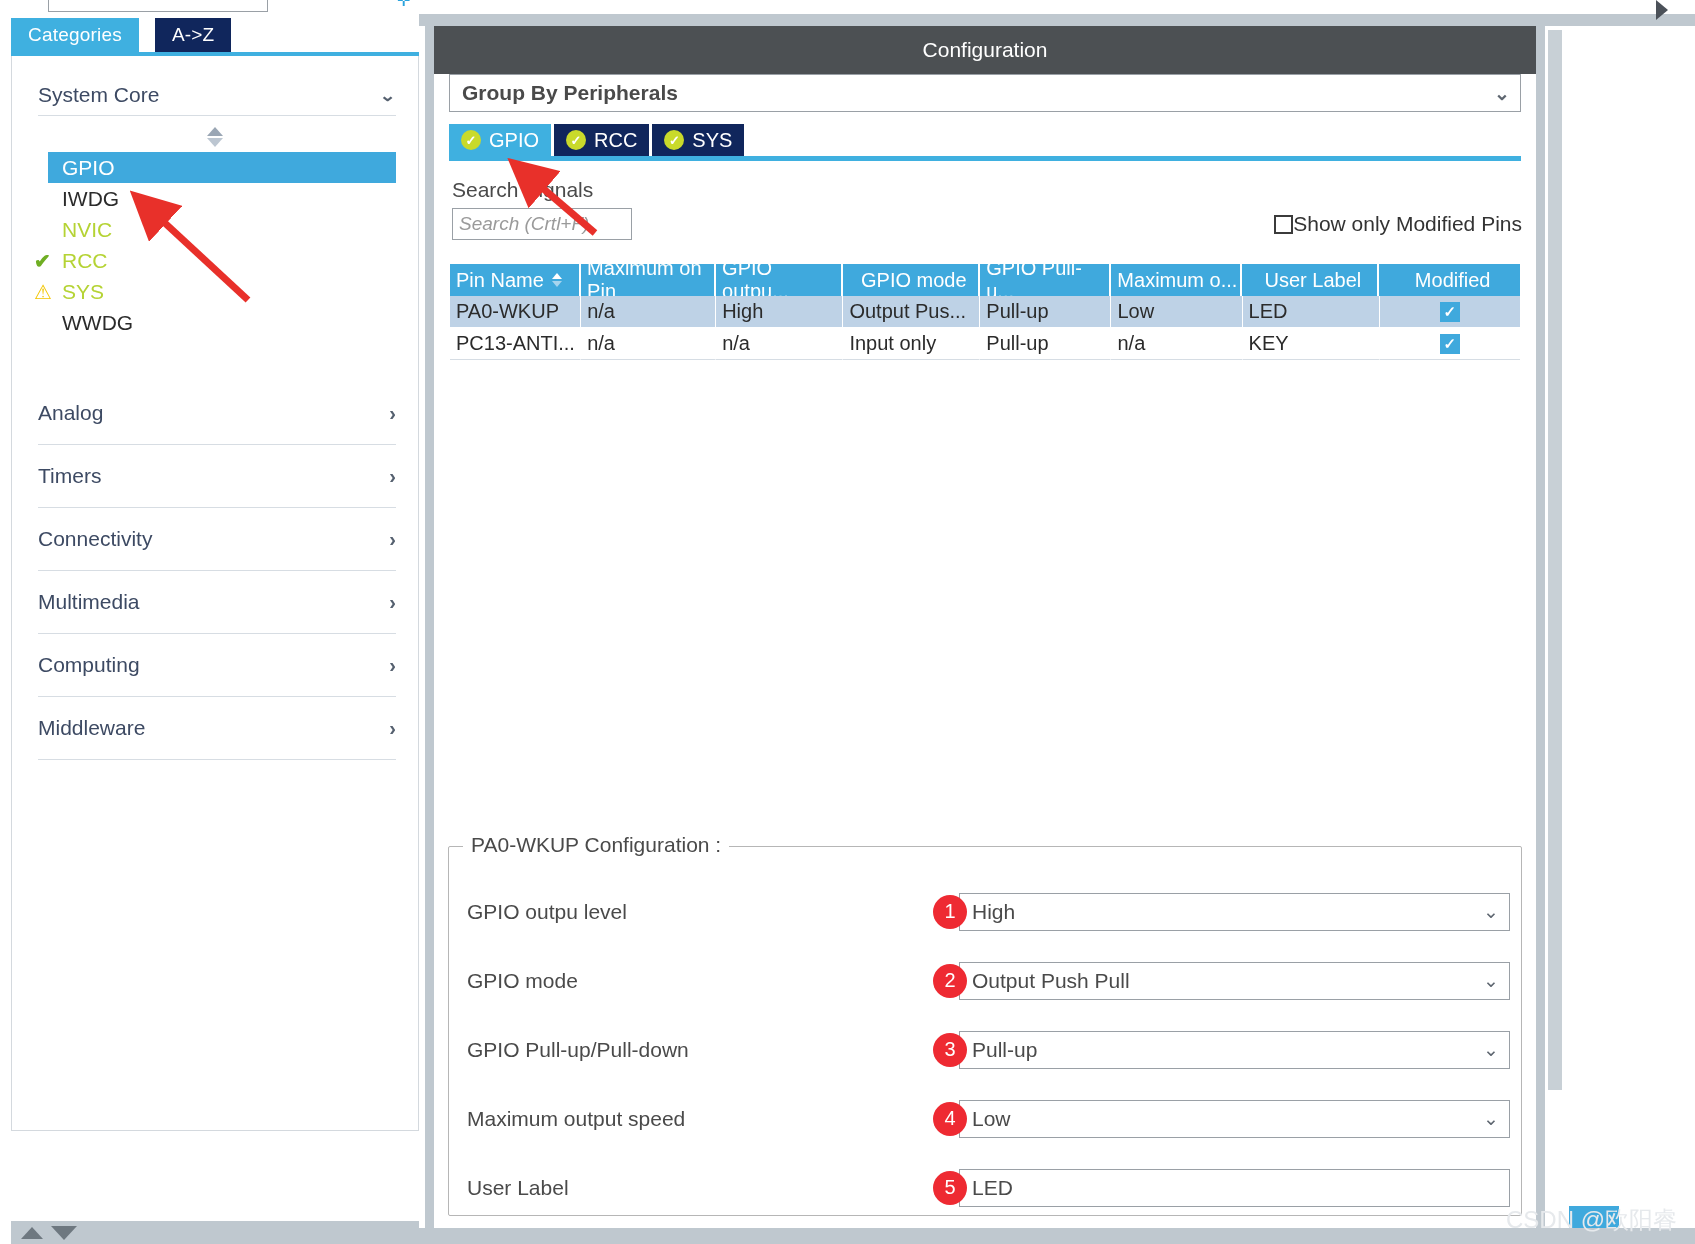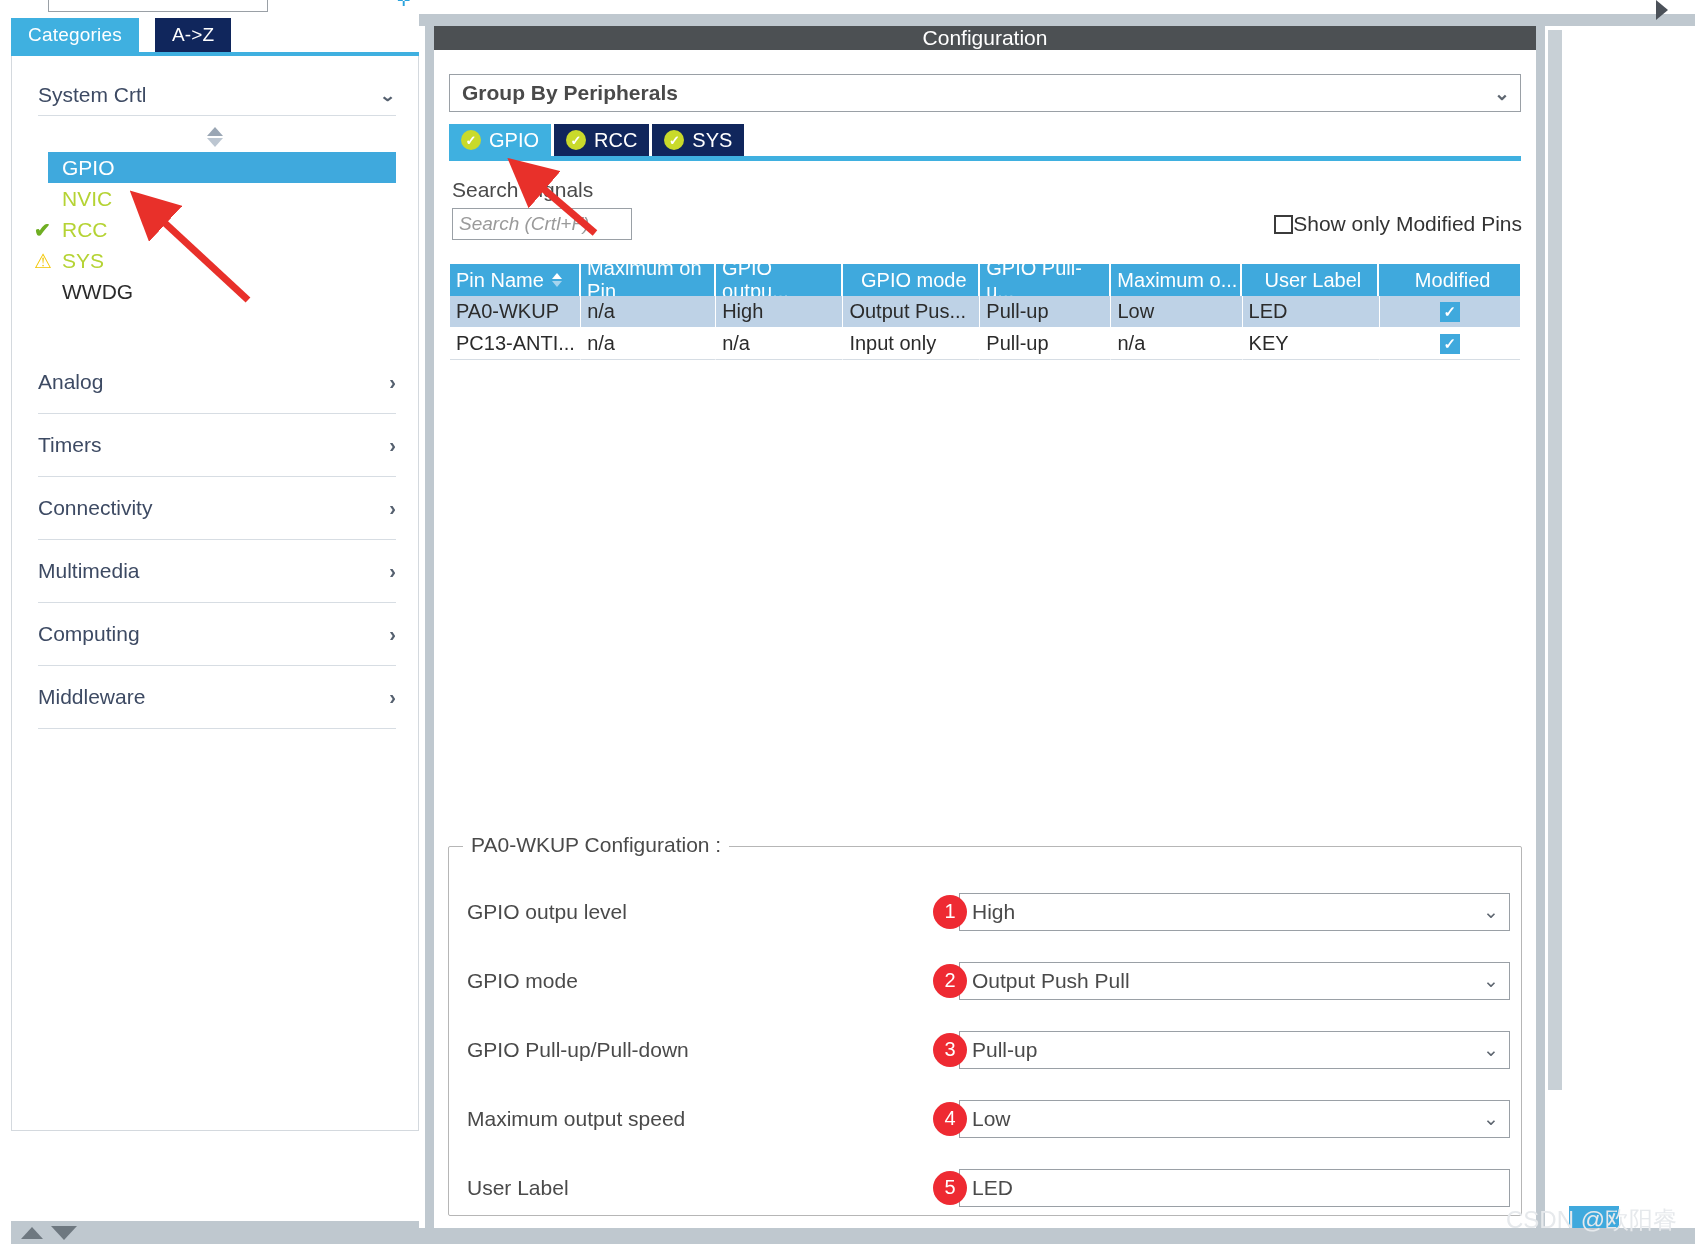--- a/index.html
+++ b/index.html
@@ -87,21 +87,21 @@
   .rp-topstrip { position:absolute; left:0; top:0; width:1276px; height:20px; background:#ffffff; }
   .rp-topstrip2 { position:absolute; left:0; top:14px; width:1276px; height:12px; background:#bfc8cf; }
   .top-right-arrow { position:absolute; left:1237px; top:0px; width:0;height:0;
      border-top:10px solid transparent;border-bottom:10px solid transparent;border-left:12px solid #4b5159; }
 
   .cfg-frame {
     position:absolute; left:6px; top:26px; width:1120px; bottom:14px;
     background:#ffffff; border-left:9px solid #bfc8cf; border-right:9px solid #bfc8cf;
   }
   .cfg-header {
-    position:absolute; left:0; top:0; width:1102px; height:24px; background:#4c5053;
+    position:absolute; left:0; top:0; width:1102px; height:48px; background:#4c5053;
     color:#ffffff; font-size:21px; display:flex; align-items:center; justify-content:center;
   }
 
   .groupby {
     position:absolute; left:15px; top:48px; width:1072px; height:38px;
     border:1px solid #9aa0a6; background:#ffffff;
     display:flex; align-items:center; padding:0 10px 0 12px; justify-content:space-between;
     font-size:21px; color:#4a4a4a;font-weight:bold;
   }
   .gb-chev { color:#5e6670; font-size:19px; }
@@ -213,32 +213,35 @@
       </div>
       <div class="cat-tab inactive">
         <span>A-&gt;Z</span>
       </div>
     </div>
     <div class="tab-underline"></div>
 
     <div class="side-body">
 
       <div class="group-head">
-        <span class="gname">System Crtl</span>
+        <span class="gname">System Core</span>
         <span class="chev down">⌄</span>
       </div>
 
       <div class="sorter">
         <div class="tri-up"></div>
         <div class="tri-dn"></div>
       </div>
 
       <div class="periph-list">
         <div class="periph selected">
           <span>GPIO</span>
+        </div>
+        <div class="periph">
+          <span>IWDG</span>
         </div>
         <div class="periph green">
           <span>NVIC</span>
         </div>
         <div class="periph green">
           <span class="pmark mark-check">✔</span>
           <span>RCC</span>
         </div>
         <div class="periph green">
           <span class="pmark mark-warn">⚠</span>

